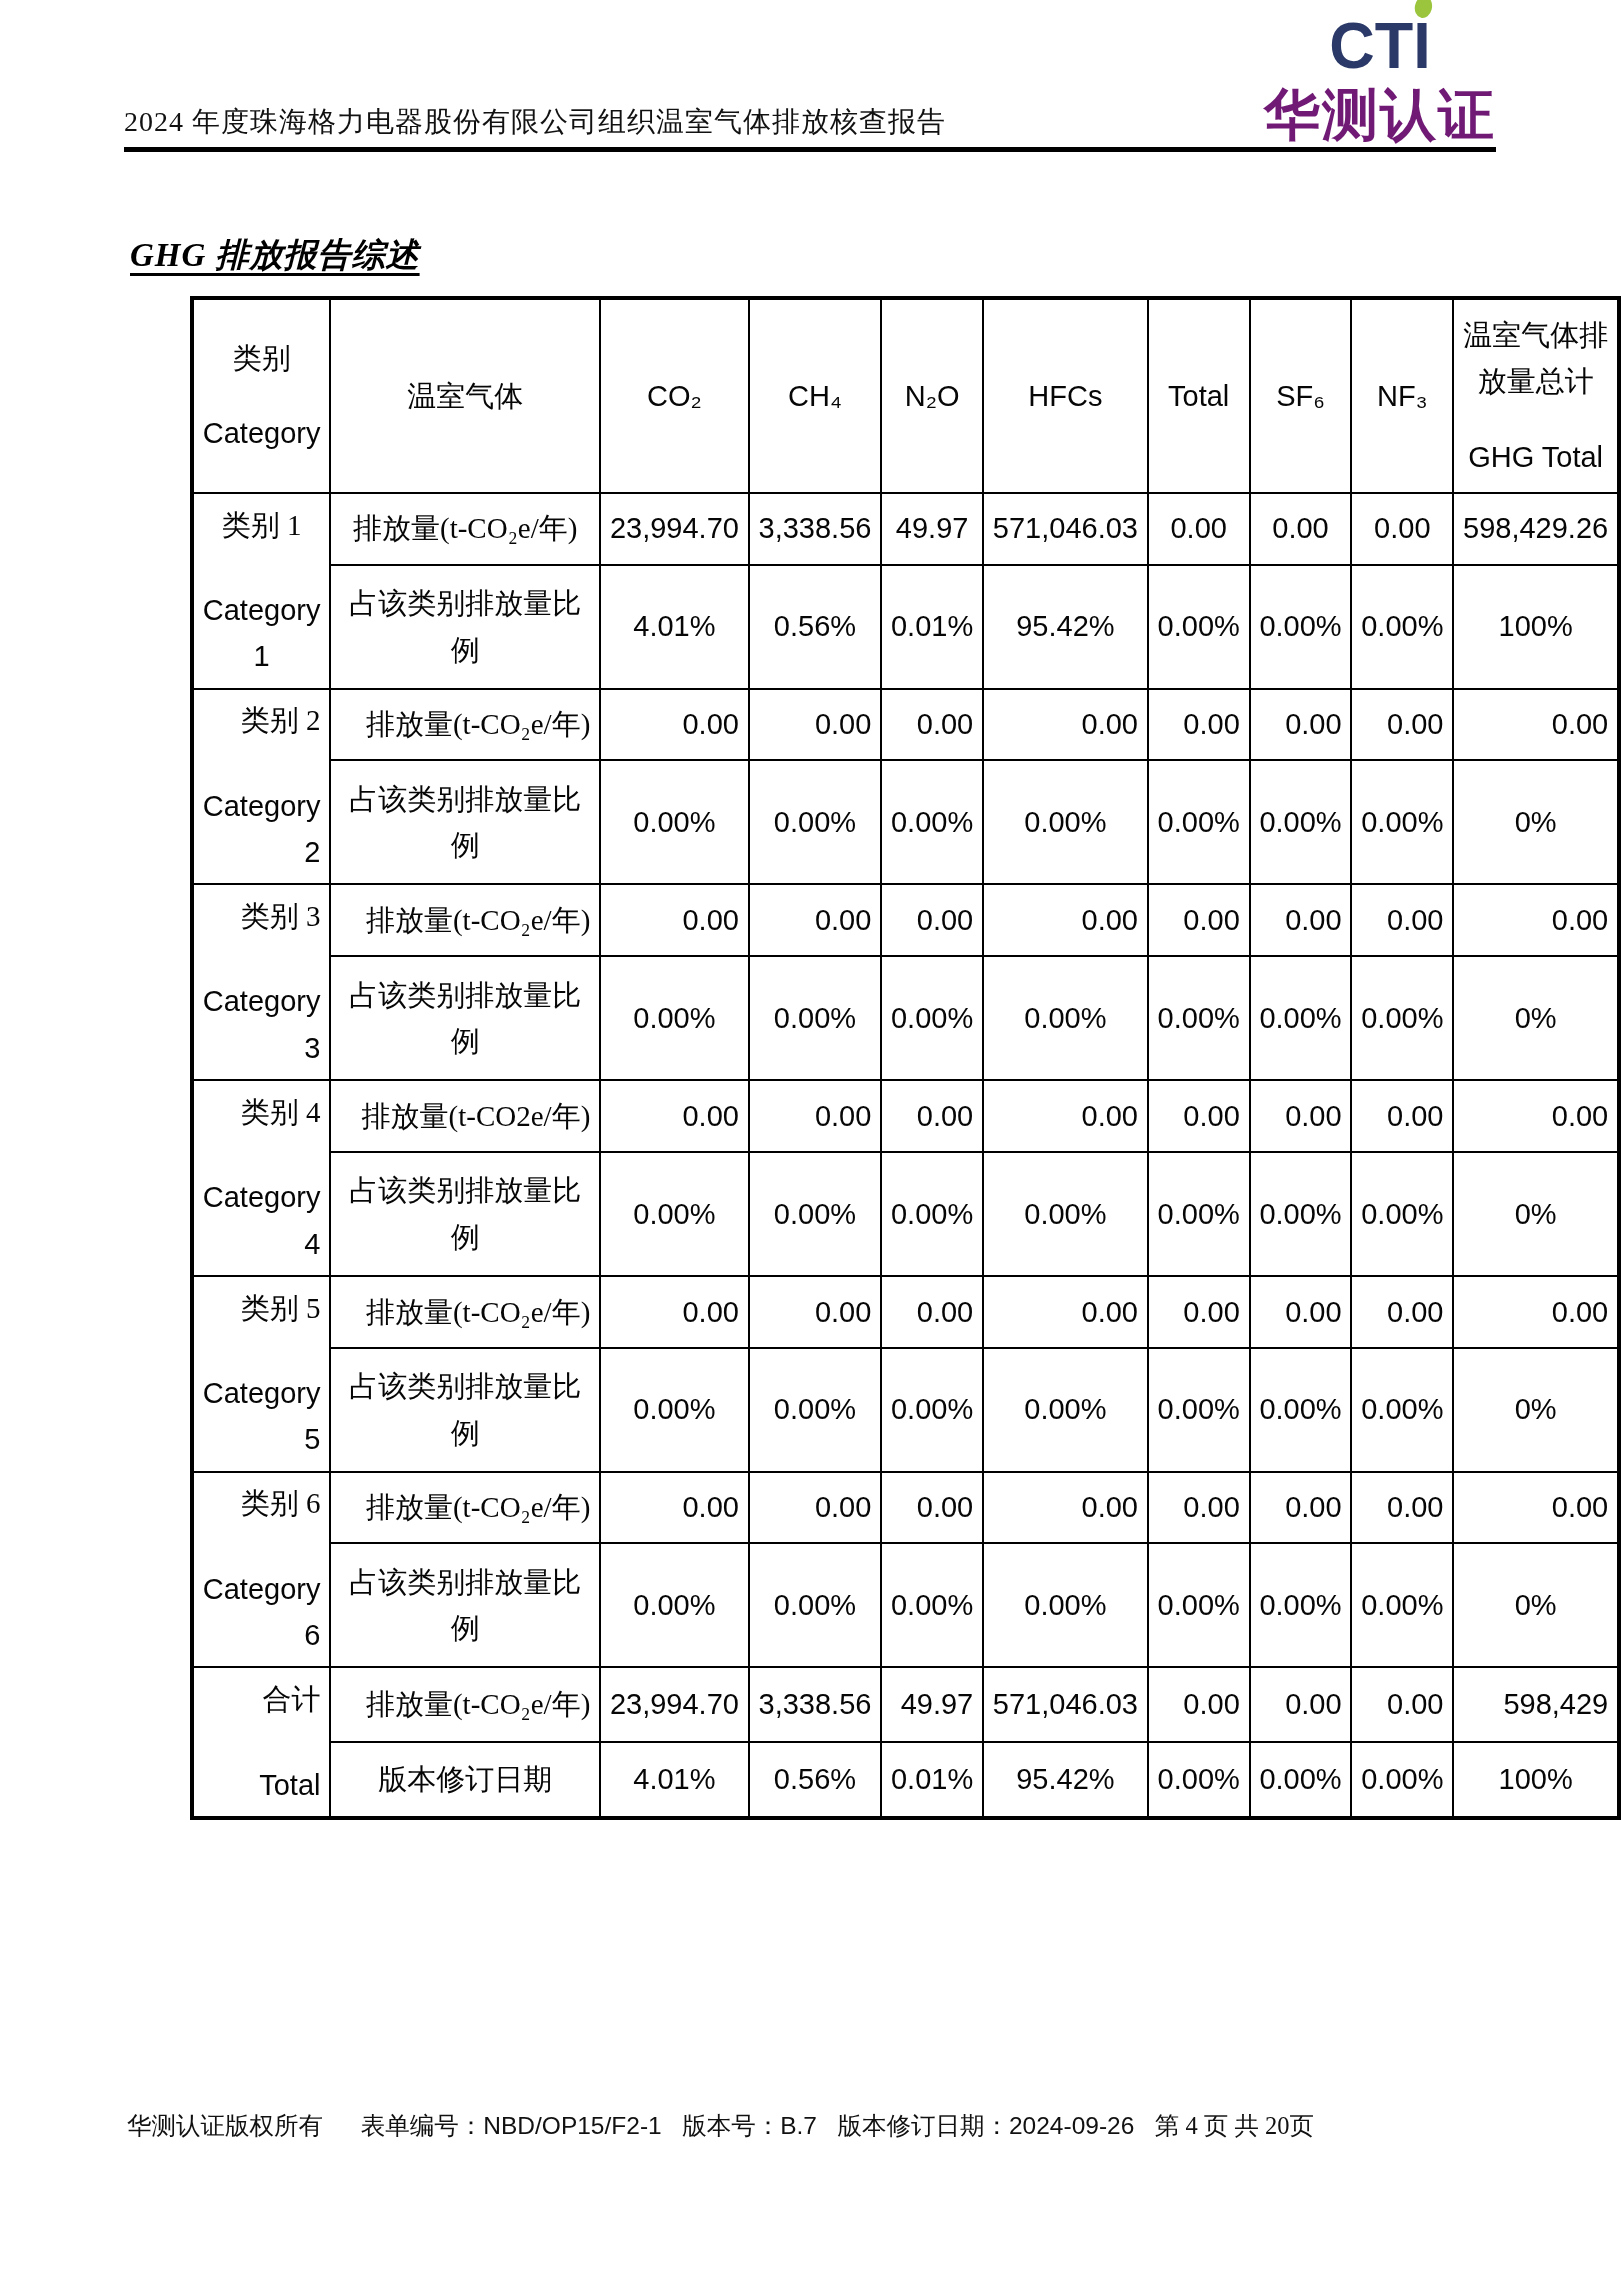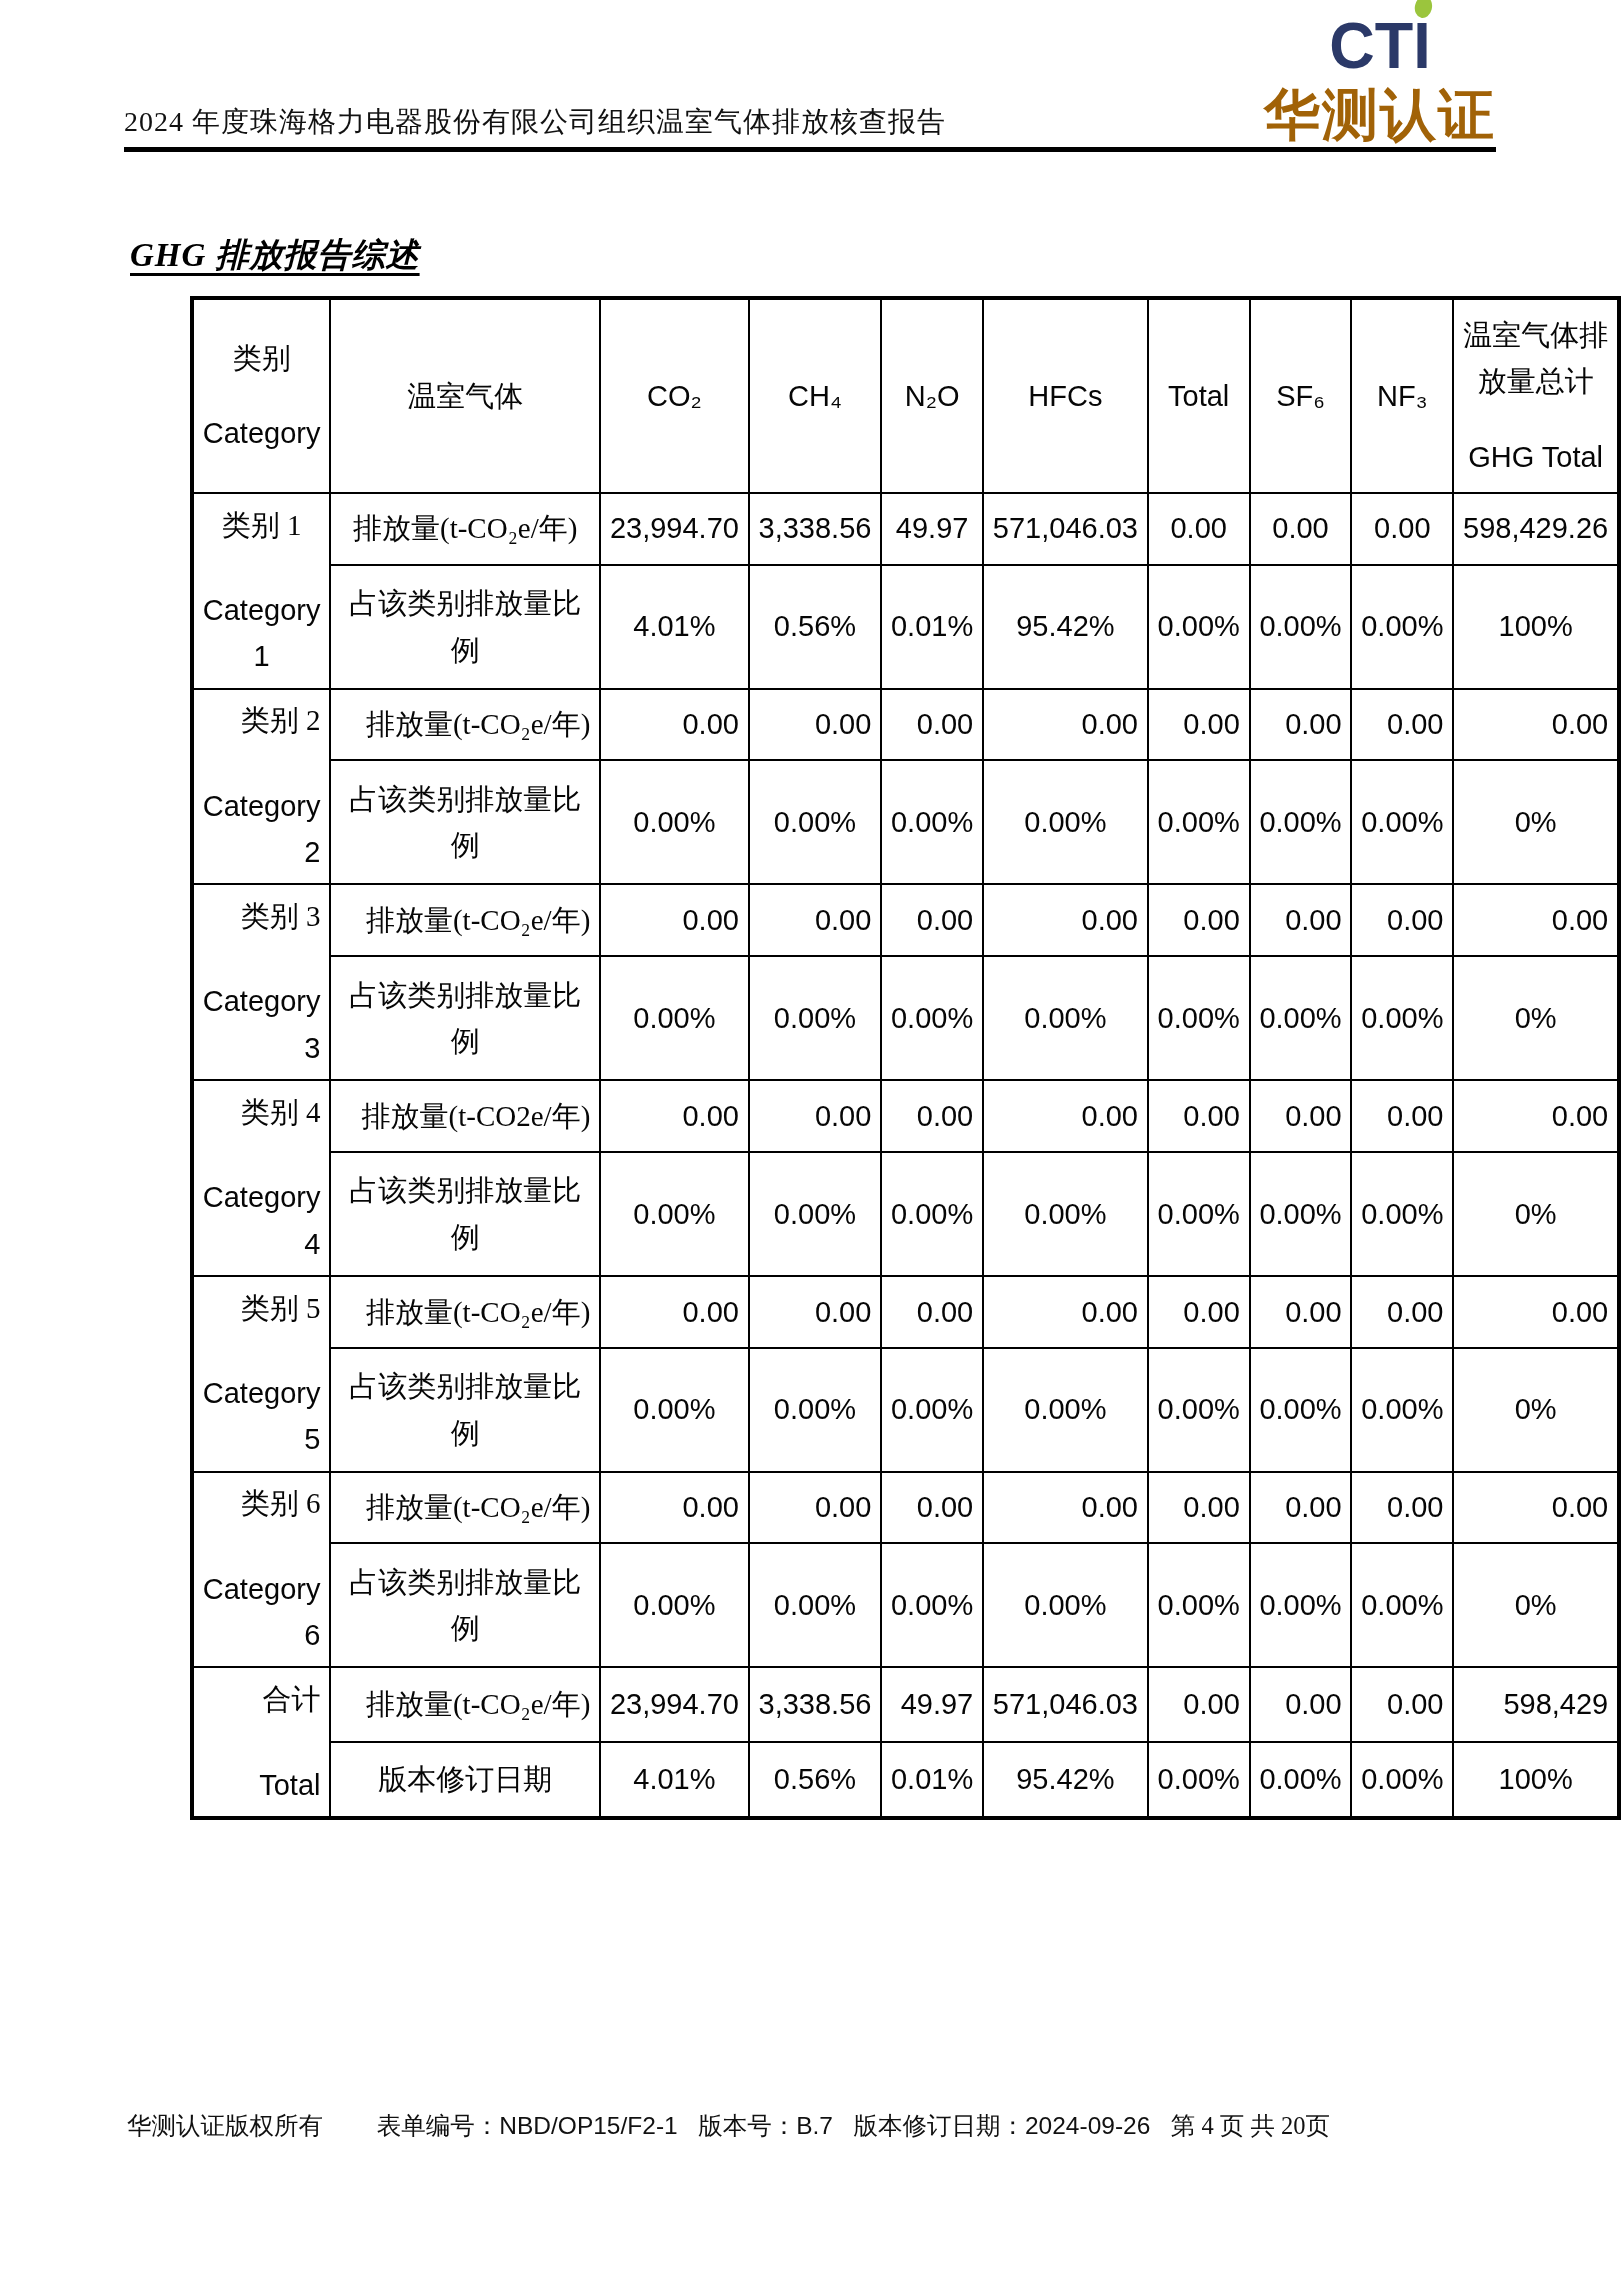--- a/index.html
+++ b/index.html
@@ -10,21 +10,21 @@
   .hdr{position:absolute;top:49px;left:124px;width:1372px;height:94px;
        display:flex;justify-content:space-between;align-items:flex-end;}
   .doc-title{font-family:"Liberation Serif","DejaVu Serif",serif;font-size:28px;color:#111;
              letter-spacing:1px;padding-bottom:2px;}
   .logo{display:flex;align-items:center;gap:9.8px;padding-bottom:0px;flex-direction:column;}
   .cti{font-size:63px;font-weight:700;color:#2b3968;letter-spacing:0px;line-height:1;
        transform:scaleY(1.04);}
   .i-wrap{position:relative;display:inline-block;}
   .i-dot{position:absolute;left:50%;top:-15.7px;transform:translateX(-42%) rotate(14deg);
          width:16.7px;height:20.6px;border-radius:50%;background:#9bc53d;}
-  .logo-zh{font-size:56px;font-weight:700;color:#a16207;letter-spacing:2px;line-height:1;}
+  .logo-zh{font-size:56px;font-weight:700;color:#701a75;letter-spacing:2px;line-height:1;}
   .hrule{position:absolute;top:147px;left:124px;width:1372px;height:4.9px;background:#000;}
 
   
   .sec-head{position:absolute;top:233px;left:130px;
             font-family:"Liberation Serif","DejaVu Serif",serif;
             font-size:33px;font-weight:700;font-style:italic;
             text-decoration:underline;text-decoration-thickness:2.9px;text-underline-offset:6.9px;
             letter-spacing:1px;}
 
   
@@ -39,21 +39,21 @@
   tr.hrow td{border-bottom:2.9px solid #000;padding:11.8px 8.8px;}
   tr.block-top td{border-top:2.9px solid #000;text-align:right;}
   .para{margin-bottom:39px;}
   .para-s{margin-bottom:29px;}
   .cjk{font-family:"Liberation Serif","DejaVu Serif",serif;}
 
   
   .ftr{position:absolute;top:2109px;left:127px;width:1392px;font-size:24.5px;color:#111;
        white-space:nowrap;}
   .ftr .seg{margin-right:13.7px;}
-  .ftr .gap-l{margin-right:47px;text-align:center;}
+  .ftr .gap-l{margin-right:31px;text-align:center;}
   .ftr .gap-xl{}
 </style>
 </head>
 <body>
 
 <div class="page">
 
   <div class="hdr">
     <div class="doc-title">2024 年度珠海格力电器股份有限公司组织温室气体排放核查报告</div>
     <div class="logo">

